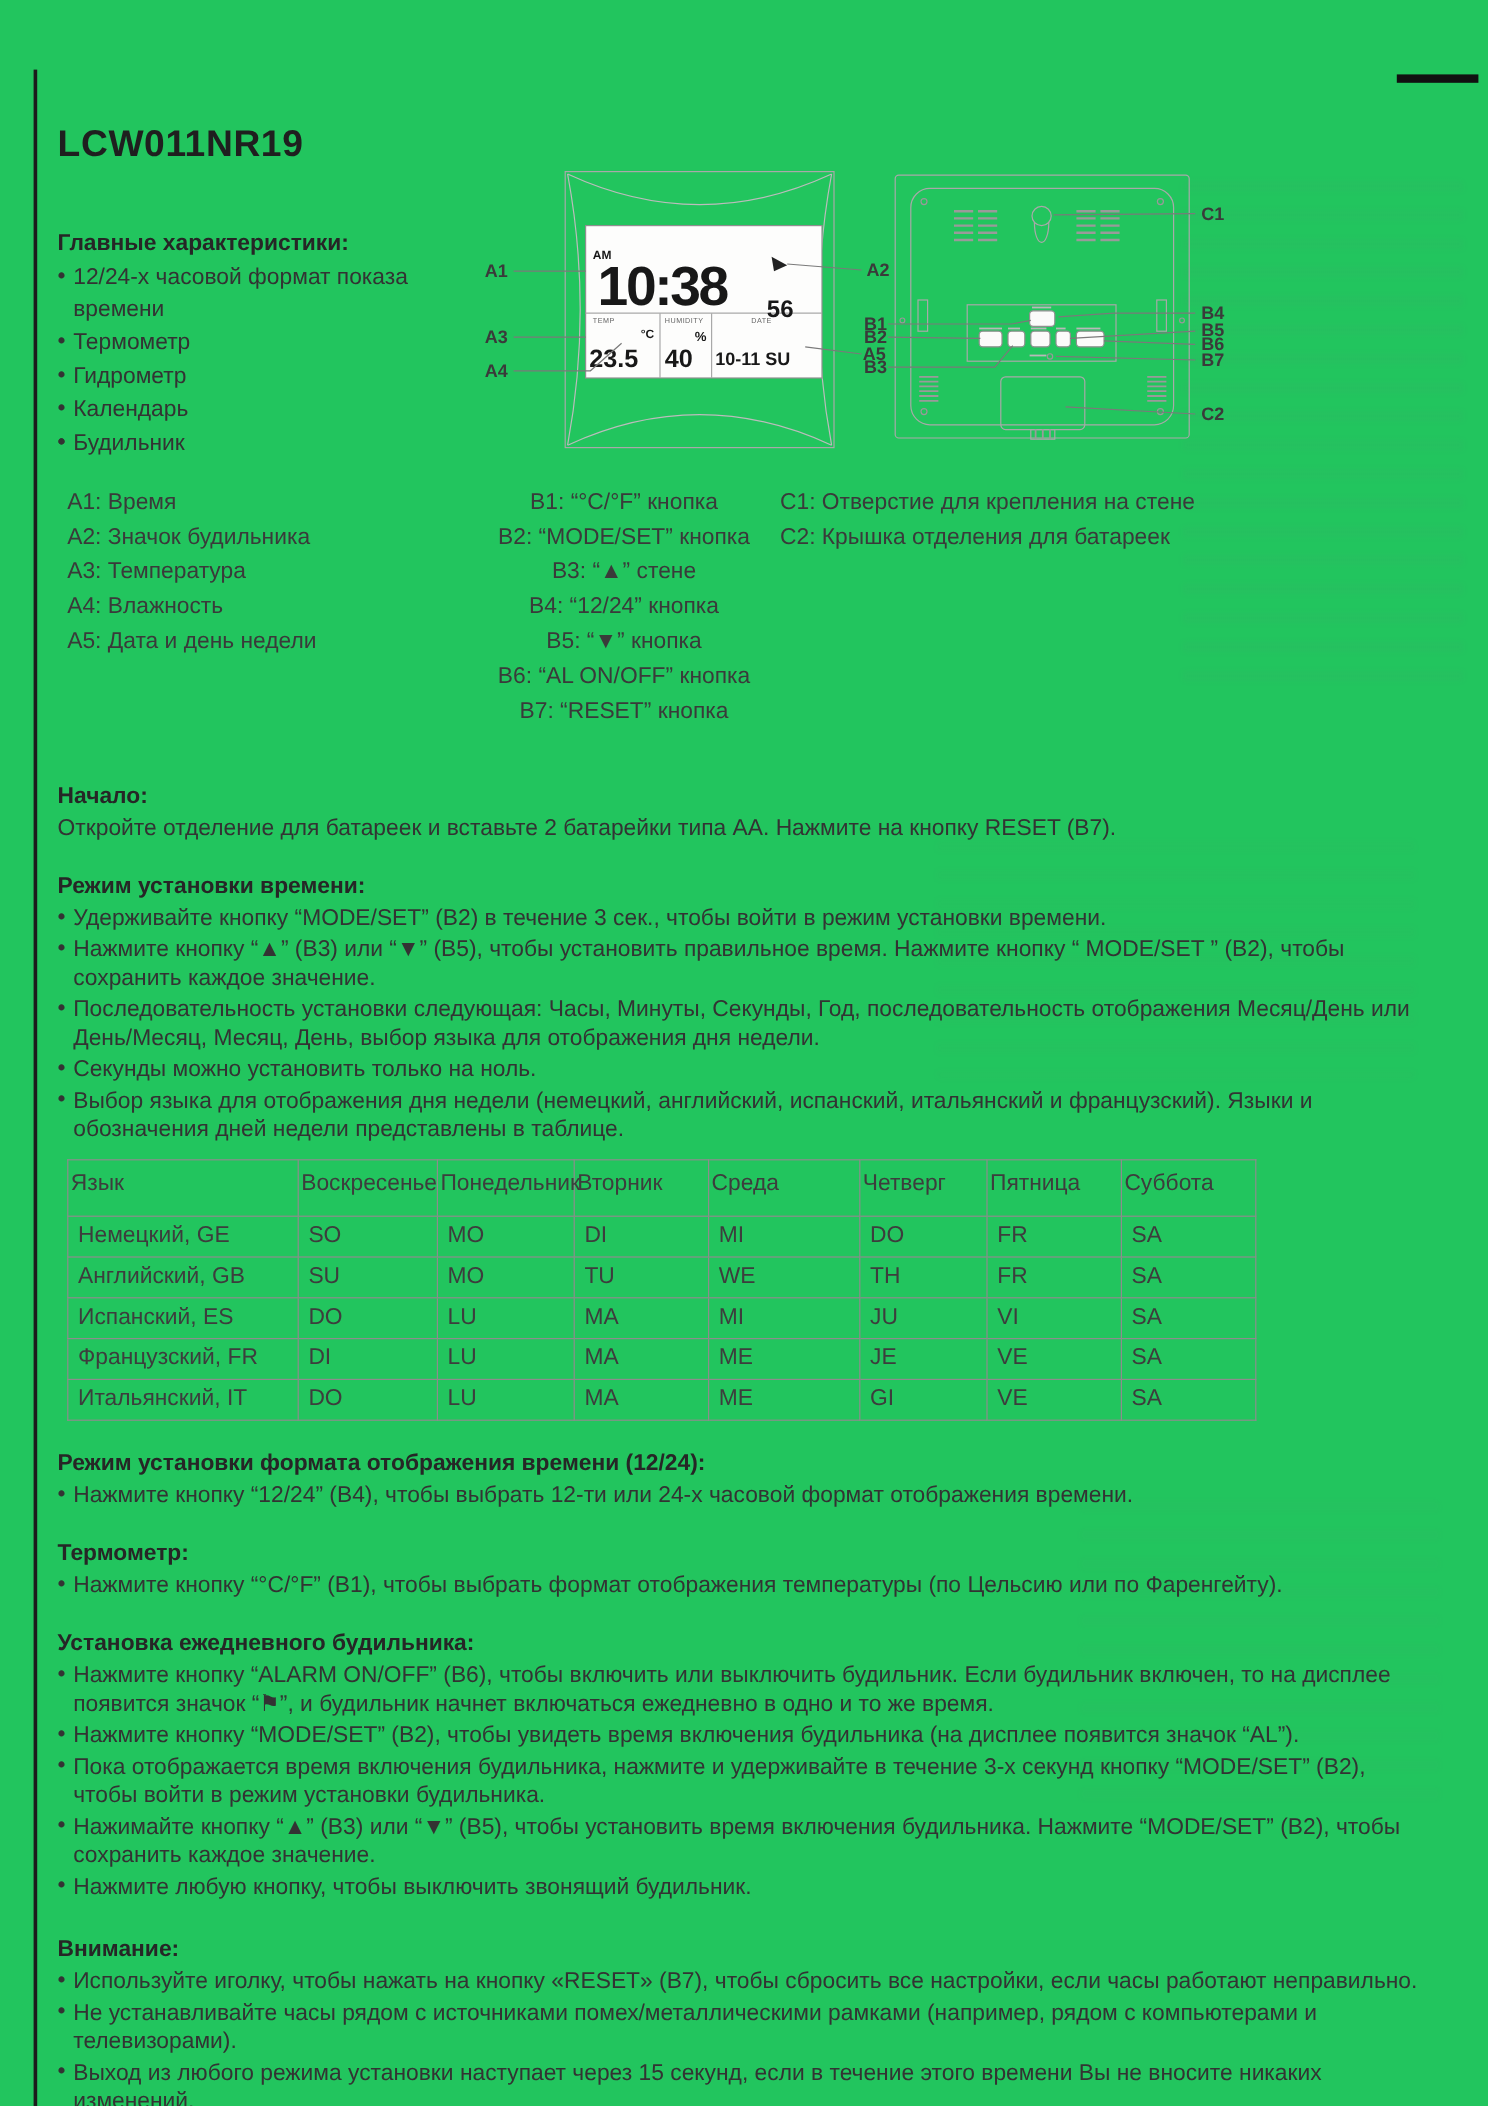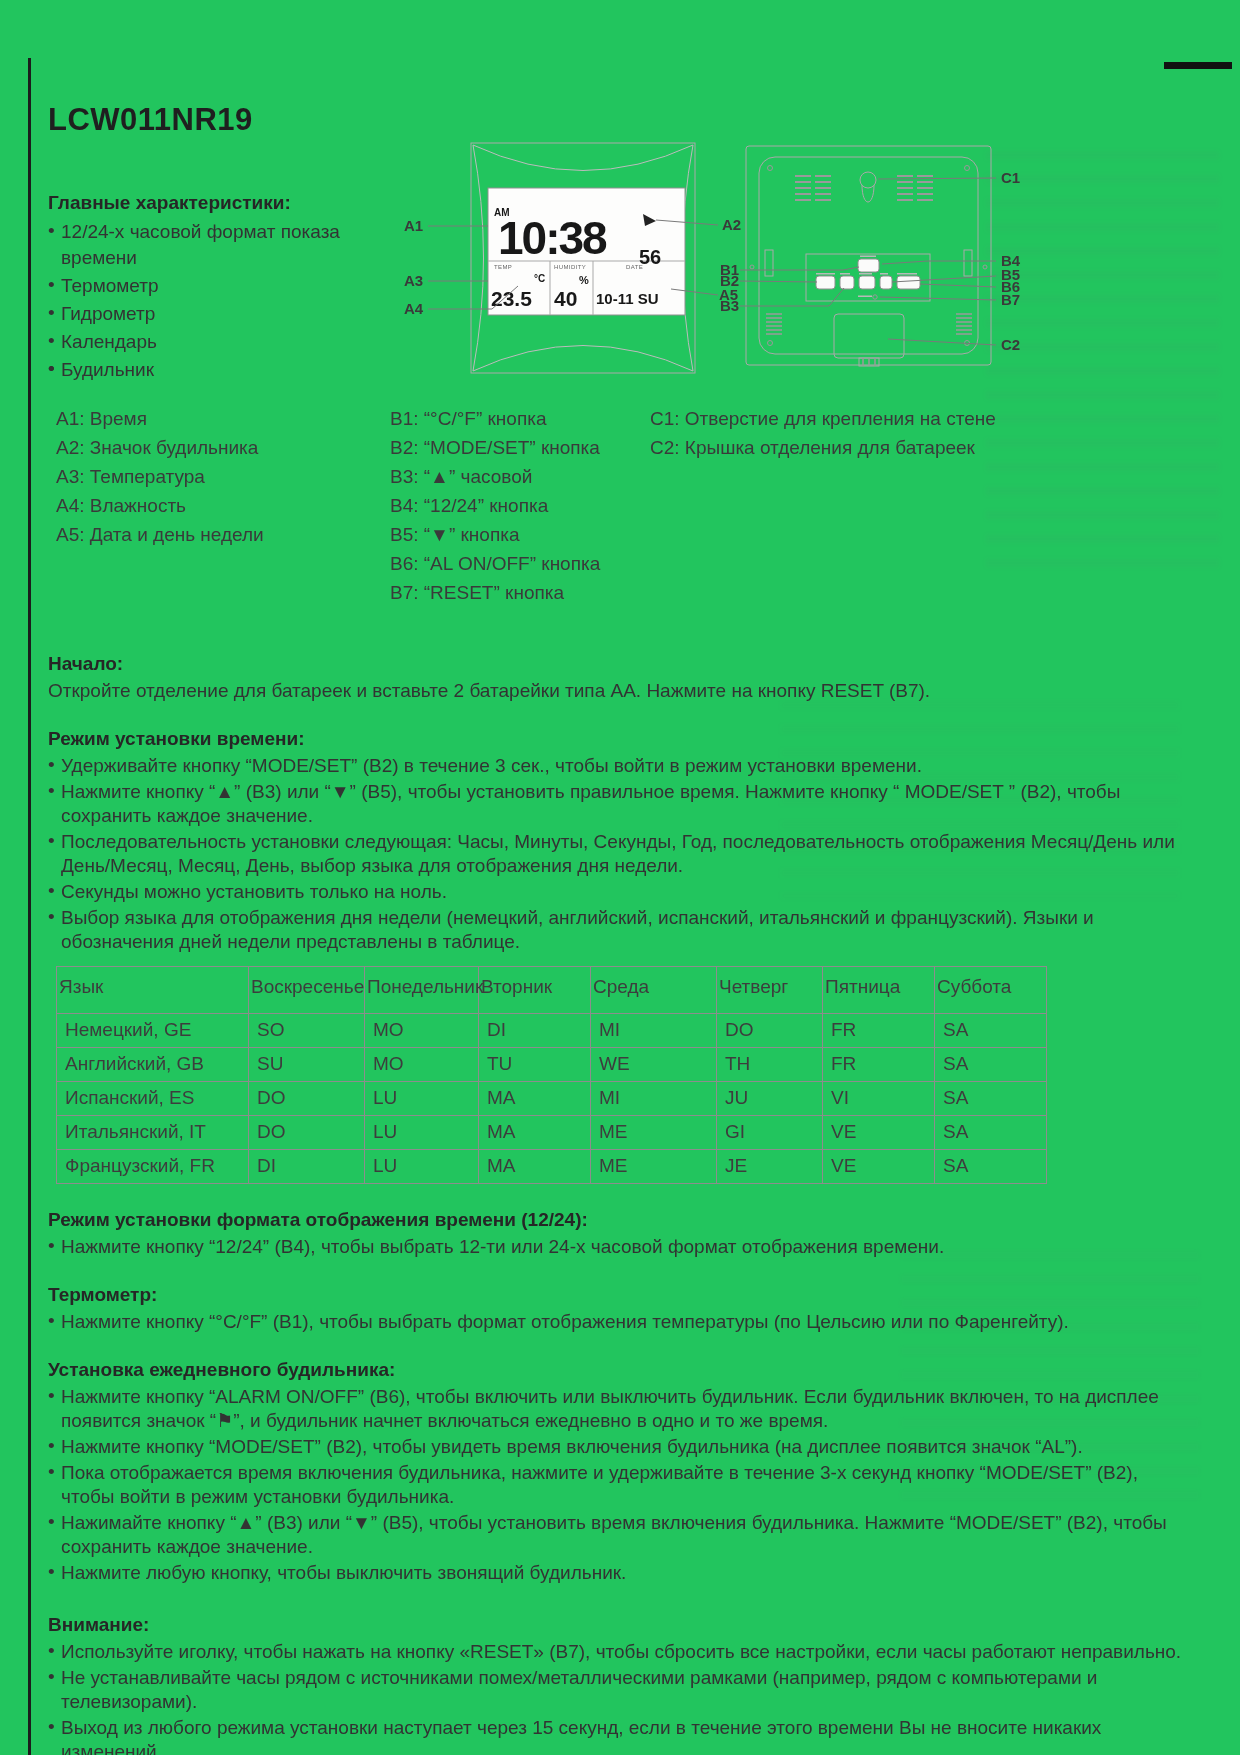--- a/index.html
+++ b/index.html
@@ -10,21 +10,21 @@
   .scan-dash{position:absolute;left:1164px;top:62px;width:68px;height:7px;background:#111;}
   .ghost{position:absolute;background:repeating-linear-gradient(to bottom,rgba(110,110,125,.08) 0 10px,transparent 10px 24px);
          filter:blur(2px);border-radius:4px;pointer-events:none;}
   
   #title{position:absolute;left:48px;top:102px;font-size:31px;font-weight:bold;color:#1f1f1f;letter-spacing:.5px;}
   #features{position:absolute;left:48px;top:190px;width:356px;font-size:19px;line-height:26px;}
   .sec-h{font-weight:bold;color:#262626;}
   
   .legend-col{position:absolute;top:404px;font-size:19px;line-height:29px;color:#3a3a3a;}
   #legend-a{left:56px;width:330px;}
-  #legend-b{left:390px;width:260px;}
+  #legend-b{left:390px;width:260px;text-align:center;}
   #legend-c{left:650px;width:560px;}
   
   #flow{position:absolute;left:48px;top:652px;width:1140px;font-size:19px;line-height:24px;color:#333;}
   .sec{margin-top:24px;}
   .sec:first-child{margin-top:0;}
   .sec-h{margin-bottom:3px;}
   .bullet{position:relative;padding-left:13px;margin-bottom:2px;}
   .bullet .dot{position:absolute;left:0;top:-1px;}
   .para{margin:0;}
   
@@ -176,21 +176,21 @@
   <div id="legend-a" class="legend-col">
       <div class="lline">A1: Время</div>
       <div class="lline">A2: Значок будильника</div>
       <div class="lline">A3: Температура</div>
       <div class="lline">A4: Влажность</div>
       <div class="lline">A5: Дата и день недели</div>
     </div>
   <div id="legend-b" class="legend-col">
       <div class="lline">B1: “°C/°F” кнопка</div>
       <div class="lline">B2: “MODE/SET” кнопка</div>
-      <div class="lline">B3: “▲” часовой</div>
+      <div class="lline">B3: “▲” стене</div>
       <div class="lline">B4: “12/24” кнопка</div>
       <div class="lline">B5: “▼” кнопка</div>
       <div class="lline">B6: “AL ON/OFF” кнопка</div>
       <div class="lline">B7: “RESET” кнопка</div>
     </div>
   <div id="legend-c" class="legend-col">
       <div class="lline">C1: Отверстие для крепления на стене</div>
       <div class="lline">C2: Крышка отделения для батареек</div>
     </div>
 
@@ -260,39 +260,39 @@
             <td>Испанский, ES</td>
             <td>DO</td>
             <td>LU</td>
             <td>MA</td>
             <td>MI</td>
             <td>JU</td>
             <td>VI</td>
             <td>SA</td>
           </tr>
           <tr>
+            <td>Французский, FR</td>
+            <td>DI</td>
+            <td>LU</td>
+            <td>MA</td>
+            <td>ME</td>
+            <td>JE</td>
+            <td>VE</td>
+            <td>SA</td>
+          </tr>
+          <tr>
             <td>Итальянский, IT</td>
             <td>DO</td>
             <td>LU</td>
             <td>MA</td>
             <td>ME</td>
             <td>GI</td>
             <td>VE</td>
             <td>SA</td>
           </tr>
-          <tr>
-            <td>Французский, FR</td>
-            <td>DI</td>
-            <td>LU</td>
-            <td>MA</td>
-            <td>ME</td>
-            <td>JE</td>
-            <td>VE</td>
-            <td>SA</td>
-          </tr>
         </tbody>
       </table>
 
     <div class="sec">
       <div class="sec-h">Режим установки формата отображения времени (12/24):</div>
       <div>
           <div class="bullet"><span class="dot">•</span><span>Нажмите кнопку “12/24” (B4), чтобы выбрать 12-ти или 24-х часовой формат отображения времени.</span></div>
         </div>
     </div>
 

